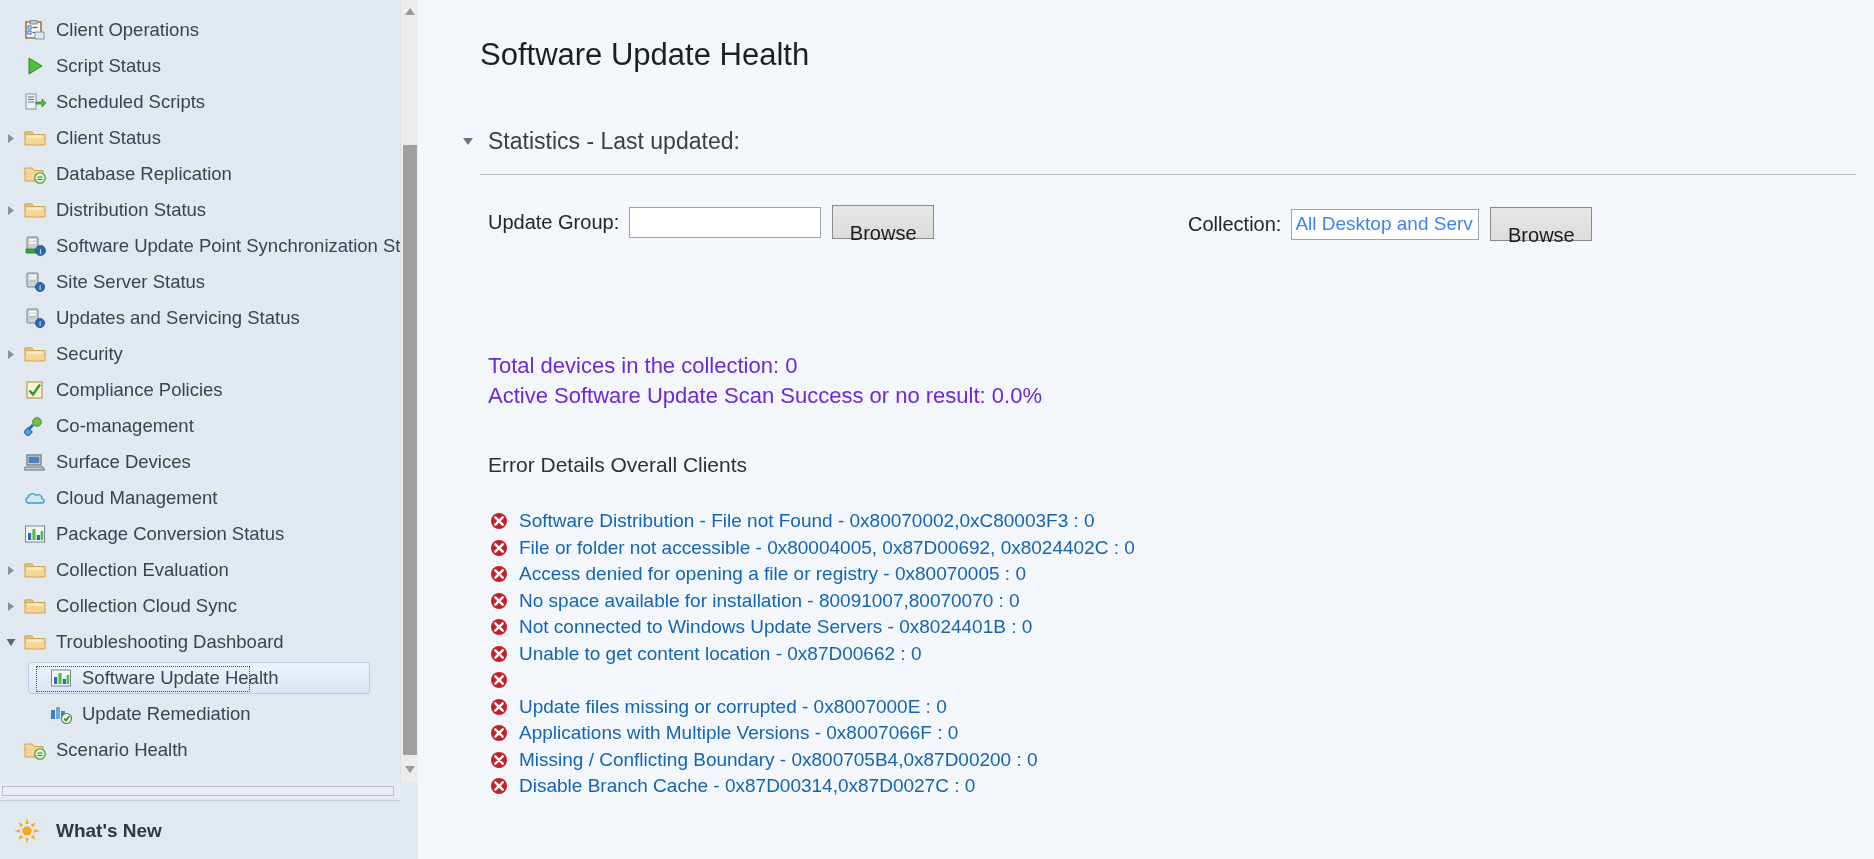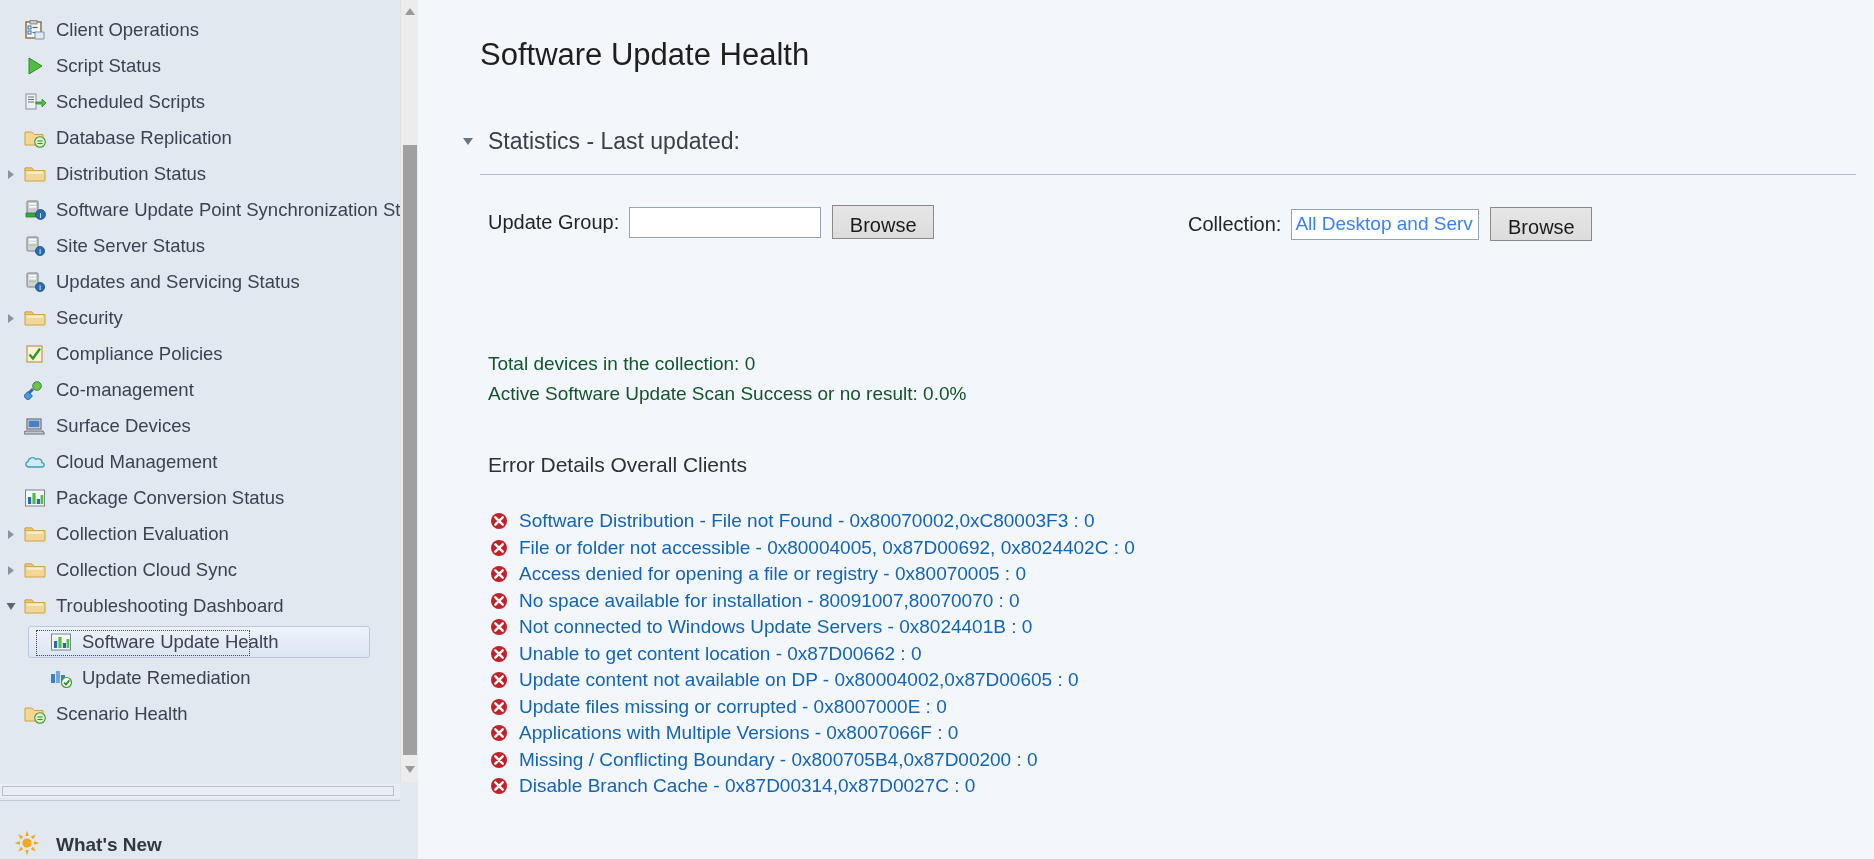--- a/index.html
+++ b/index.html
@@ -129,21 +129,21 @@
     width: 400px; height: 1px;
     background: #c2ccd8;
   }
   .bottom-nav {
     position: absolute;
     left: 0; top: 806px;
     width: 400px;
   }
   .bottom-item {
     display: flex;
-    align-items: flex-end;
+    align-items: center;
     height: 50px;
     font-size: 19px;
     color: #31383f;
     white-space: nowrap;
   }
   .bottom-item .bi-icon {
     width: 30px; flex: 0 0 30px;
     margin-left: 12px; margin-right: 14px;
     display: flex; align-items: center; justify-content: center;
   }
@@ -222,43 +222,43 @@
     color: #3b82f6;
     padding: 0 3px;
     outline: none;
   }
   input.update-group { width: 192px; }
   input.collection { width: 188px; }
   button.browse-btn {
     margin-left: 11px;
     height: 34px;
     min-width: 102px;
-    padding: 8px 14px;
+    padding: 16px 14px;
     background: linear-gradient(to bottom, #e6e6e6, #dcdcdc);
     border: 1px solid #8a8a8a;
     font-size: 20px;
     font-family: "Liberation Sans", sans-serif;
     color: #1b1b1b;
     cursor: pointer;
   }
 
   .sub-heading {
     position: absolute;
     left: 70px;
     font-size: 21px;
     color: #2b3138;
   }
   #overall-errors-heading { top: 287px; }
   #error-details-heading { top: 453px; text-align: right; }
 
   .stat-line {
     position: absolute;
     left: 70px;
-    font-size: 19px;
-    color: #14532d;
+    font-size: 22px;
+    color: #6d28d9;
   }
   #stat-total { top: 353px; }
   #stat-scan { top: 383px; }
 
   .error-list {
     position: absolute;
     left: 70px;
     top: 508px;
     margin: 0; padding: 0;
     list-style: none;
@@ -317,20 +317,35 @@
         <div class="tree-item">
           <span class="twisty"></span>
           <span class="tree-icon">
             <svg width="22" height="20" viewBox="0 0 22 20">
               <rect x="2" y="2" width="10" height="15" fill="#eef1f4" stroke="#8a9099" stroke-width="1"></rect>
               <path d="M4 5 L10 5 M4 7.5 L10 7.5 M4 10 L10 10" stroke="#6b7480" stroke-width="1"></path>
               <path d="M12 10 L18 10 L18 7 L22 11 L18 15 L18 12 L12 12 Z" fill="#4fbf3f" stroke="#2f8a24" stroke-width="0.8"></path>
             </svg>
           </span>
           <span class="tree-label">Scheduled Scripts</span>
+        </div>
+        <div class="tree-item">
+          <span class="twisty">
+            <svg width="9" height="11" viewBox="0 0 9 11">
+              <path d="M1 1 L7 5.5 L1 10 Z" fill="#8a929c"></path>
+            </svg>
+          </span>
+          <span class="tree-icon">
+            <svg width="22" height="20" viewBox="0 0 22 20">
+              <path d="M1 4 L8 4 L10 6.5 L21 6.5 L21 17 L1 17 Z" fill="#f5d592" stroke="#c9a44f" stroke-width="1"></path>
+              <path d="M1 4 L8 4 L10 6.5 L1 6.5 Z" fill="#ecc878" stroke="#c9a44f" stroke-width="0.8"></path>
+              <rect x="3" y="7.6" width="16" height="2.2" fill="#ffffff" opacity="0.55"></rect>
+            </svg>
+          </span>
+          <span class="tree-label">Client Status</span>
         </div>
         <div class="tree-item">
           <span class="twisty"></span>
           <span class="tree-icon">
             <svg width="22" height="20" viewBox="0 0 22 20">
               <path d="M1 4 L8 4 L10 6.5 L19 6.5 L19 17 L1 17 Z" fill="#f5d592" stroke="#c9a44f" stroke-width="1"></path>
               <circle cx="16" cy="14" r="5.3" fill="#d9f0d2" stroke="#3f9a30" stroke-width="1.1"></circle>
               <path d="M13.5 13 L18.5 13 M13.5 15.5 L18.5 15.5" stroke="#2f8a24" stroke-width="1.2"></path>
             </svg>
           </span>
@@ -683,21 +698,20 @@
           </span>
           <a class="error-link" href="#">Unable to get content location - 0x87D00662  : 0</a>
         </li>
         <li class="error-item">
           <span class="error-icon">
             <svg width="18" height="18" viewBox="0 0 18 18">
               <circle cx="9" cy="9" r="8" fill="#c42027"></circle>
               <path d="M5.3 5.3 L12.7 12.7 M12.7 5.3 L5.3 12.7" stroke="#ffffff" stroke-width="2.4" stroke-linecap="round"></path>
             </svg>
           </span>
-          <a class="error-link" href="#">Update content not available on DP - 0x80004002,0x87D00605 : 0</a>
         </li>
         <li class="error-item">
           <span class="error-icon">
             <svg width="18" height="18" viewBox="0 0 18 18">
               <circle cx="9" cy="9" r="8" fill="#c42027"></circle>
               <path d="M5.3 5.3 L12.7 12.7 M12.7 5.3 L5.3 12.7" stroke="#ffffff" stroke-width="2.4" stroke-linecap="round"></path>
             </svg>
           </span>
           <a class="error-link" href="#">Update files missing or corrupted - 0x8007000E : 0</a>
         </li>

